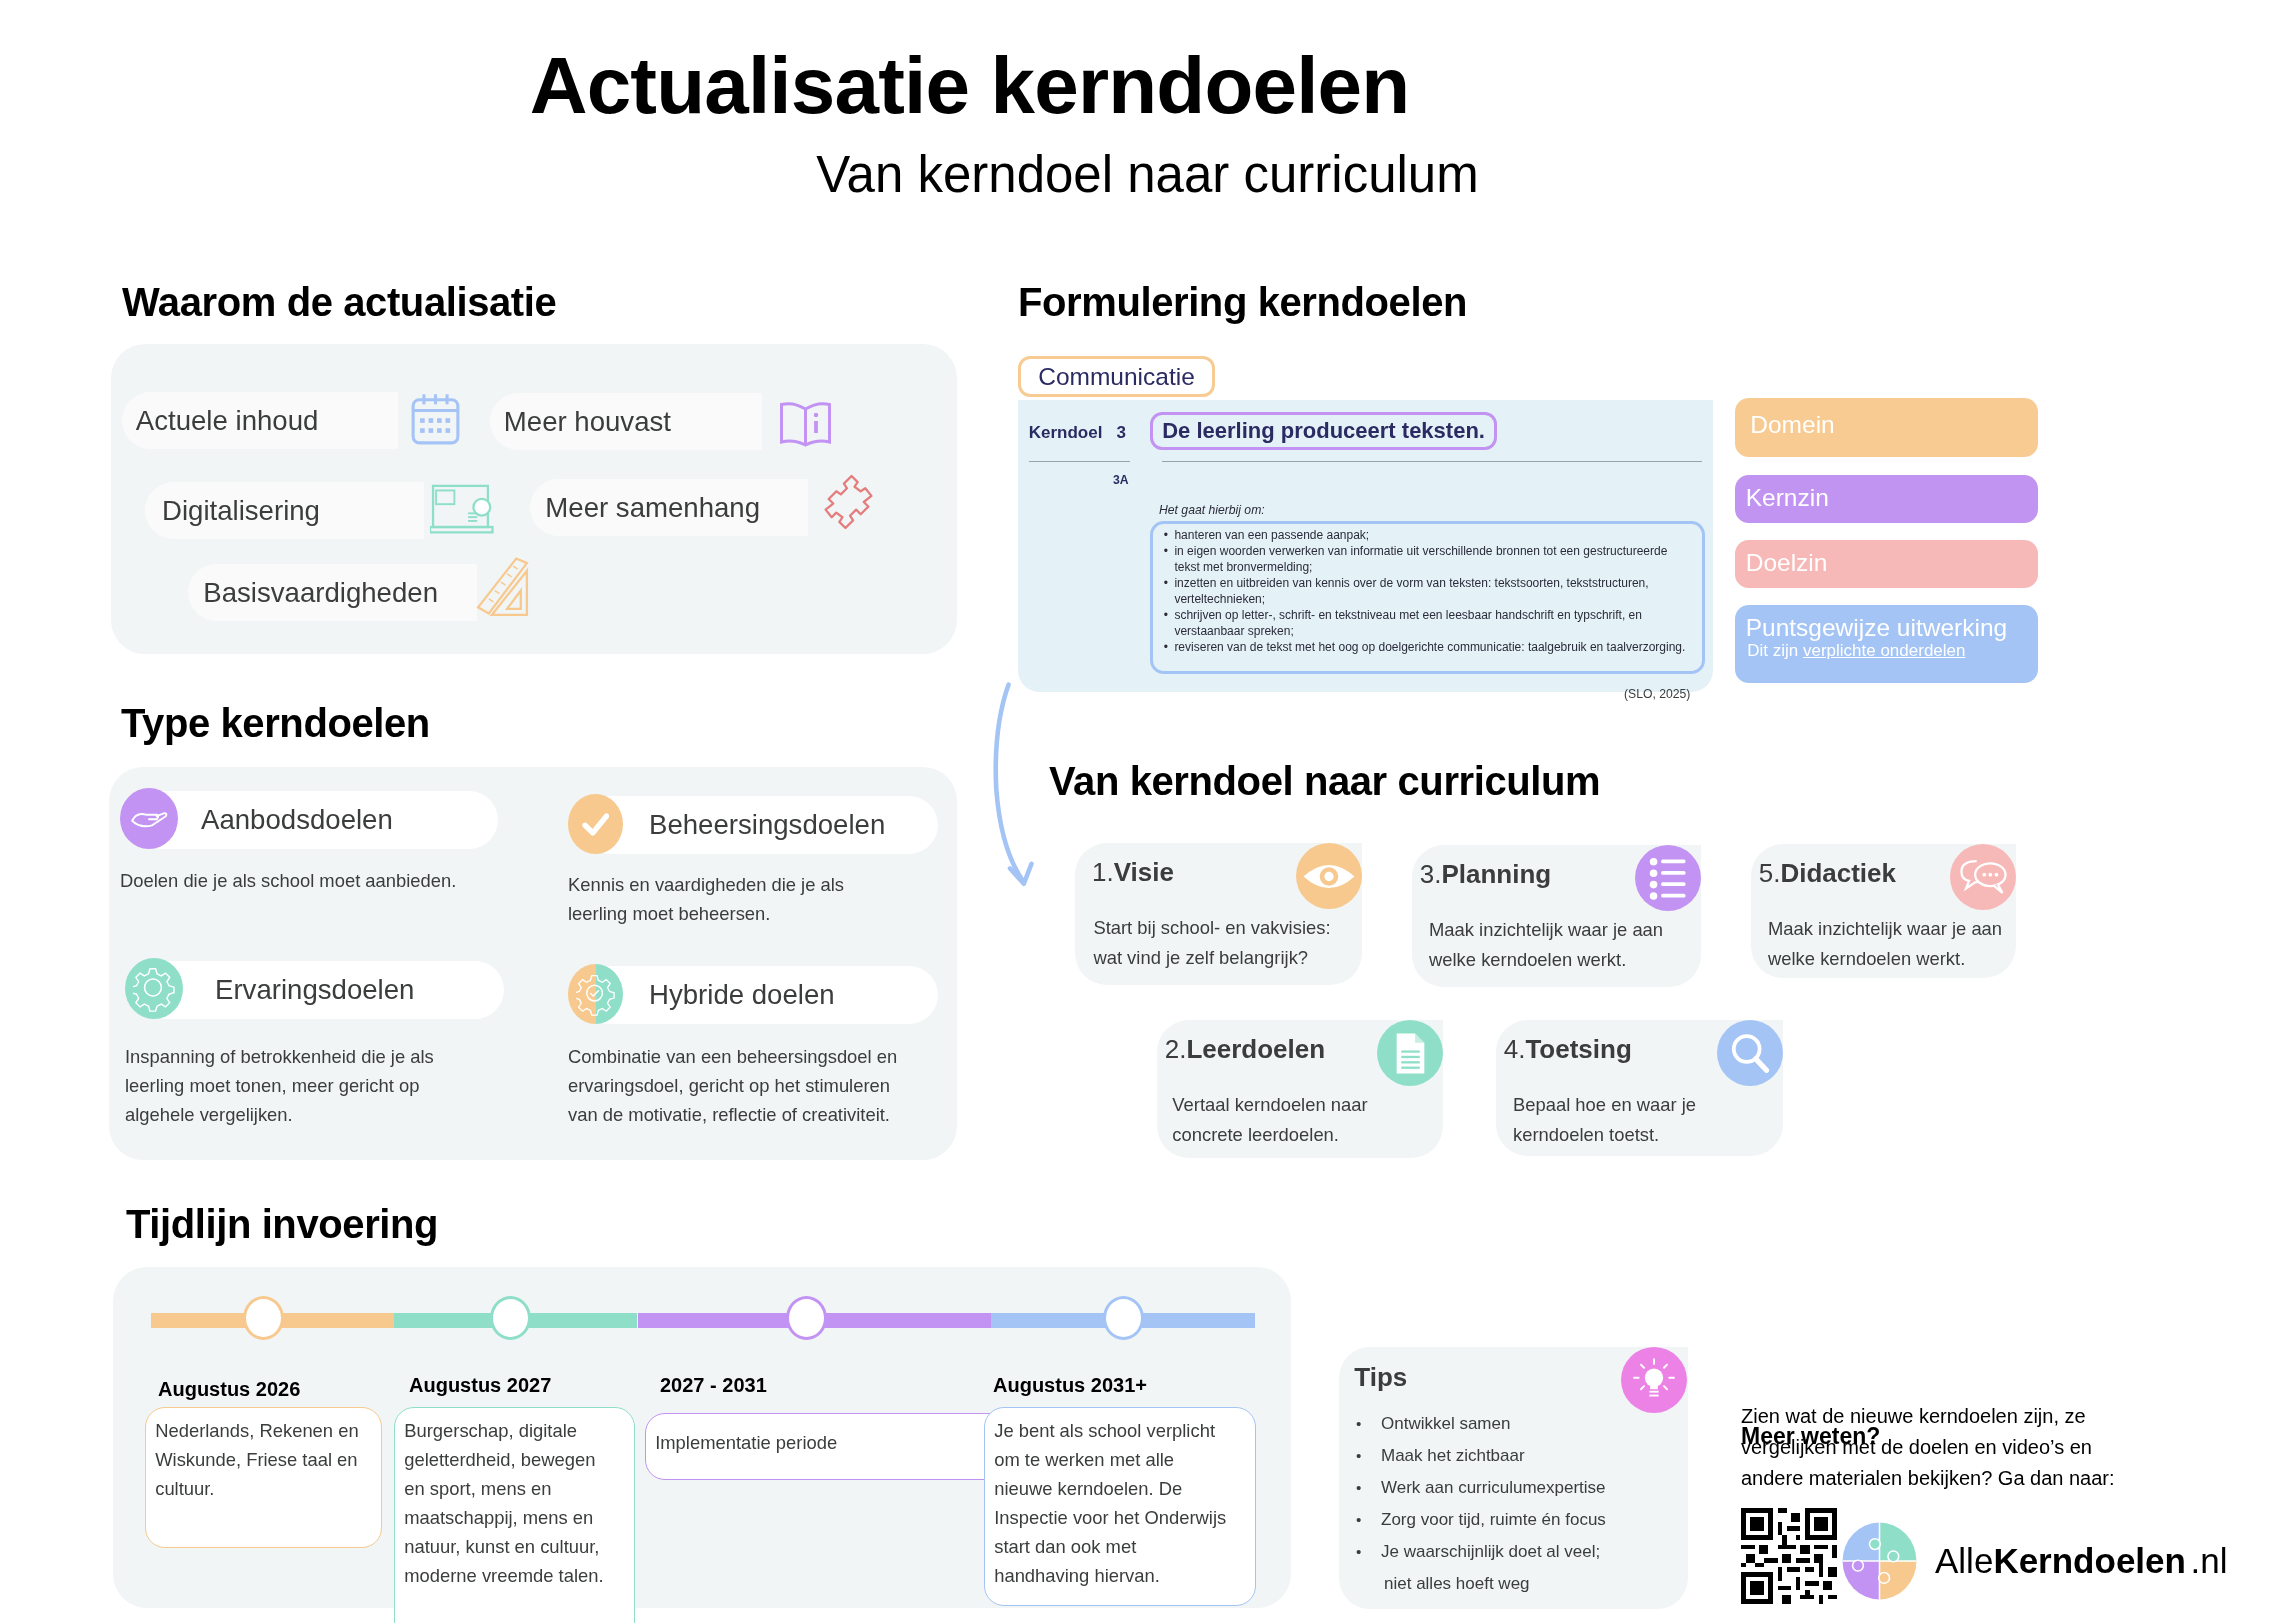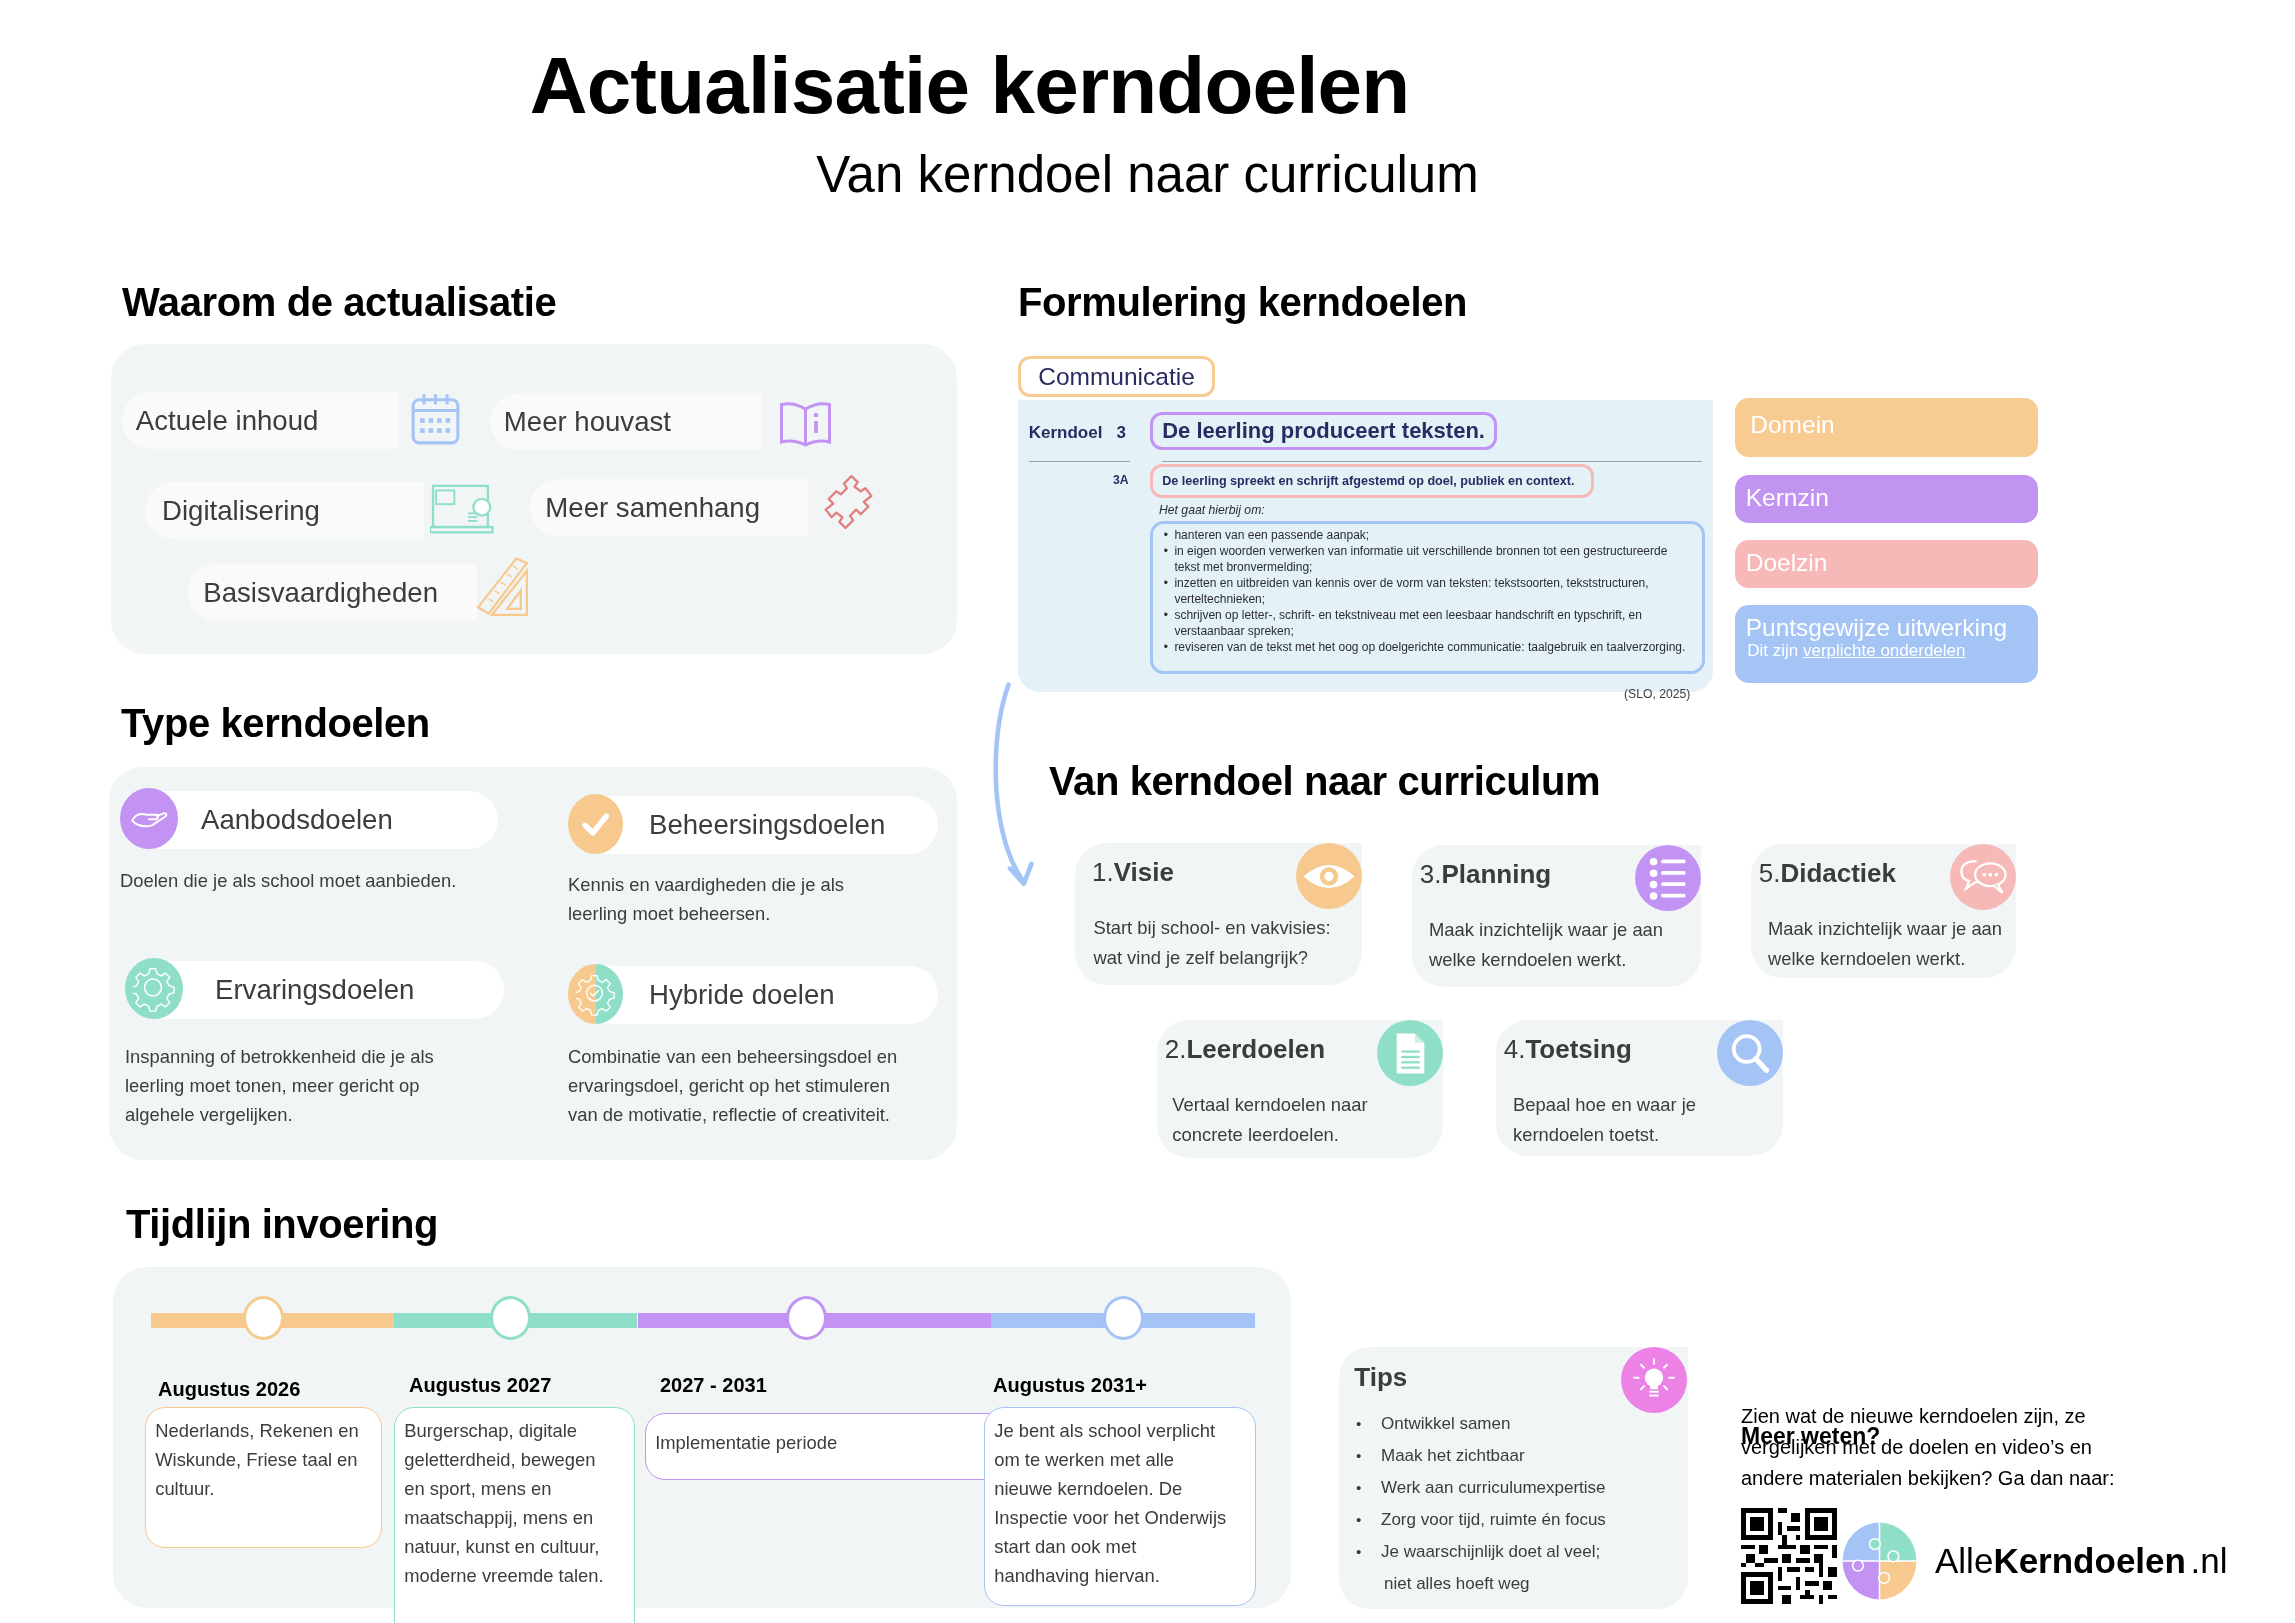--- a/index.html
+++ b/index.html
@@ -192,21 +192,20 @@
 <div class="abs sec" style="left:1018px;top:280px;">Formulering kerndoelen</div>
 
 <div class="abs" style="left:1018px;top:356px;width:197px;height:41px;border:3.1px solid #f7cb91;border-radius:12.2px;box-sizing:border-box;display:flex;align-items:center;justify-content:center;font-size:24.5px;color:#2b2b63;">Communicatie</div>
 
 <div class="abs kd-panel" style="left:1018px;top:400px;width:695px;height:292px;">
   <div class="abs kd-text" style="left:10.7px;top:23px;font-size:17px;"><span>Kerndoel</span>&nbsp;&nbsp;&nbsp;<span>3</span></div>
   <div class="abs" style="left:10.7px;top:61px;width:101px;height:0.8px;background:#9aa3ad;"></div>
   <div class="abs" style="left:144px;top:61px;width:540px;height:0.8px;background:#9aa3ad;"></div>
   <div class="abs kd-text" style="left:132px;top:12.2px;height:38px;border:3.1px solid #c293f2;border-radius:12.2px;box-sizing:border-box;display:flex;align-items:center;padding:0 9.2px;font-size:22px;">De leerling produceert teksten.</div>
   <div class="abs kd-text" style="left:95px;top:73px;font-size:12.2px;">3A</div>
-  <div class="abs kd-text" style="left:132px;top:64px;width:444px;height:34px;border:3.1px solid #f7b8b8;border-radius:12.2px;box-sizing:border-box;display:flex;align-items:center;padding:0 9.2px;font-size:12.6px;white-space:nowrap;">De leerling spreekt en schrijft afgestemd op doel, publiek en context.</div>
   <div class="abs" style="left:141px;top:103px;font-size:12.2px;font-style:italic;color:#2b2b3a;">Het gaat hierbij om:</div>
   <div class="abs" style="left:132px;top:121px;width:555px;height:153px;border:3.1px solid #a3c4f5;border-radius:13.8px;box-sizing:border-box;padding:3.1px 7.7px 0 10.7px;font-size:12px;line-height:16px;color:#2b2b3a;">
     <div style="display:flex;">
         <span style="width:10.7px;">•</span>
         <span>hanteren van een passende aanpak;</span>
       </div>
     <div style="display:flex;">
         <span style="width:10.7px;flex:none;">•</span>
         <span>in eigen woorden verwerken van informatie uit verschillende bronnen tot een gestructureerde tekst met bronvermelding;</span>
       </div>

